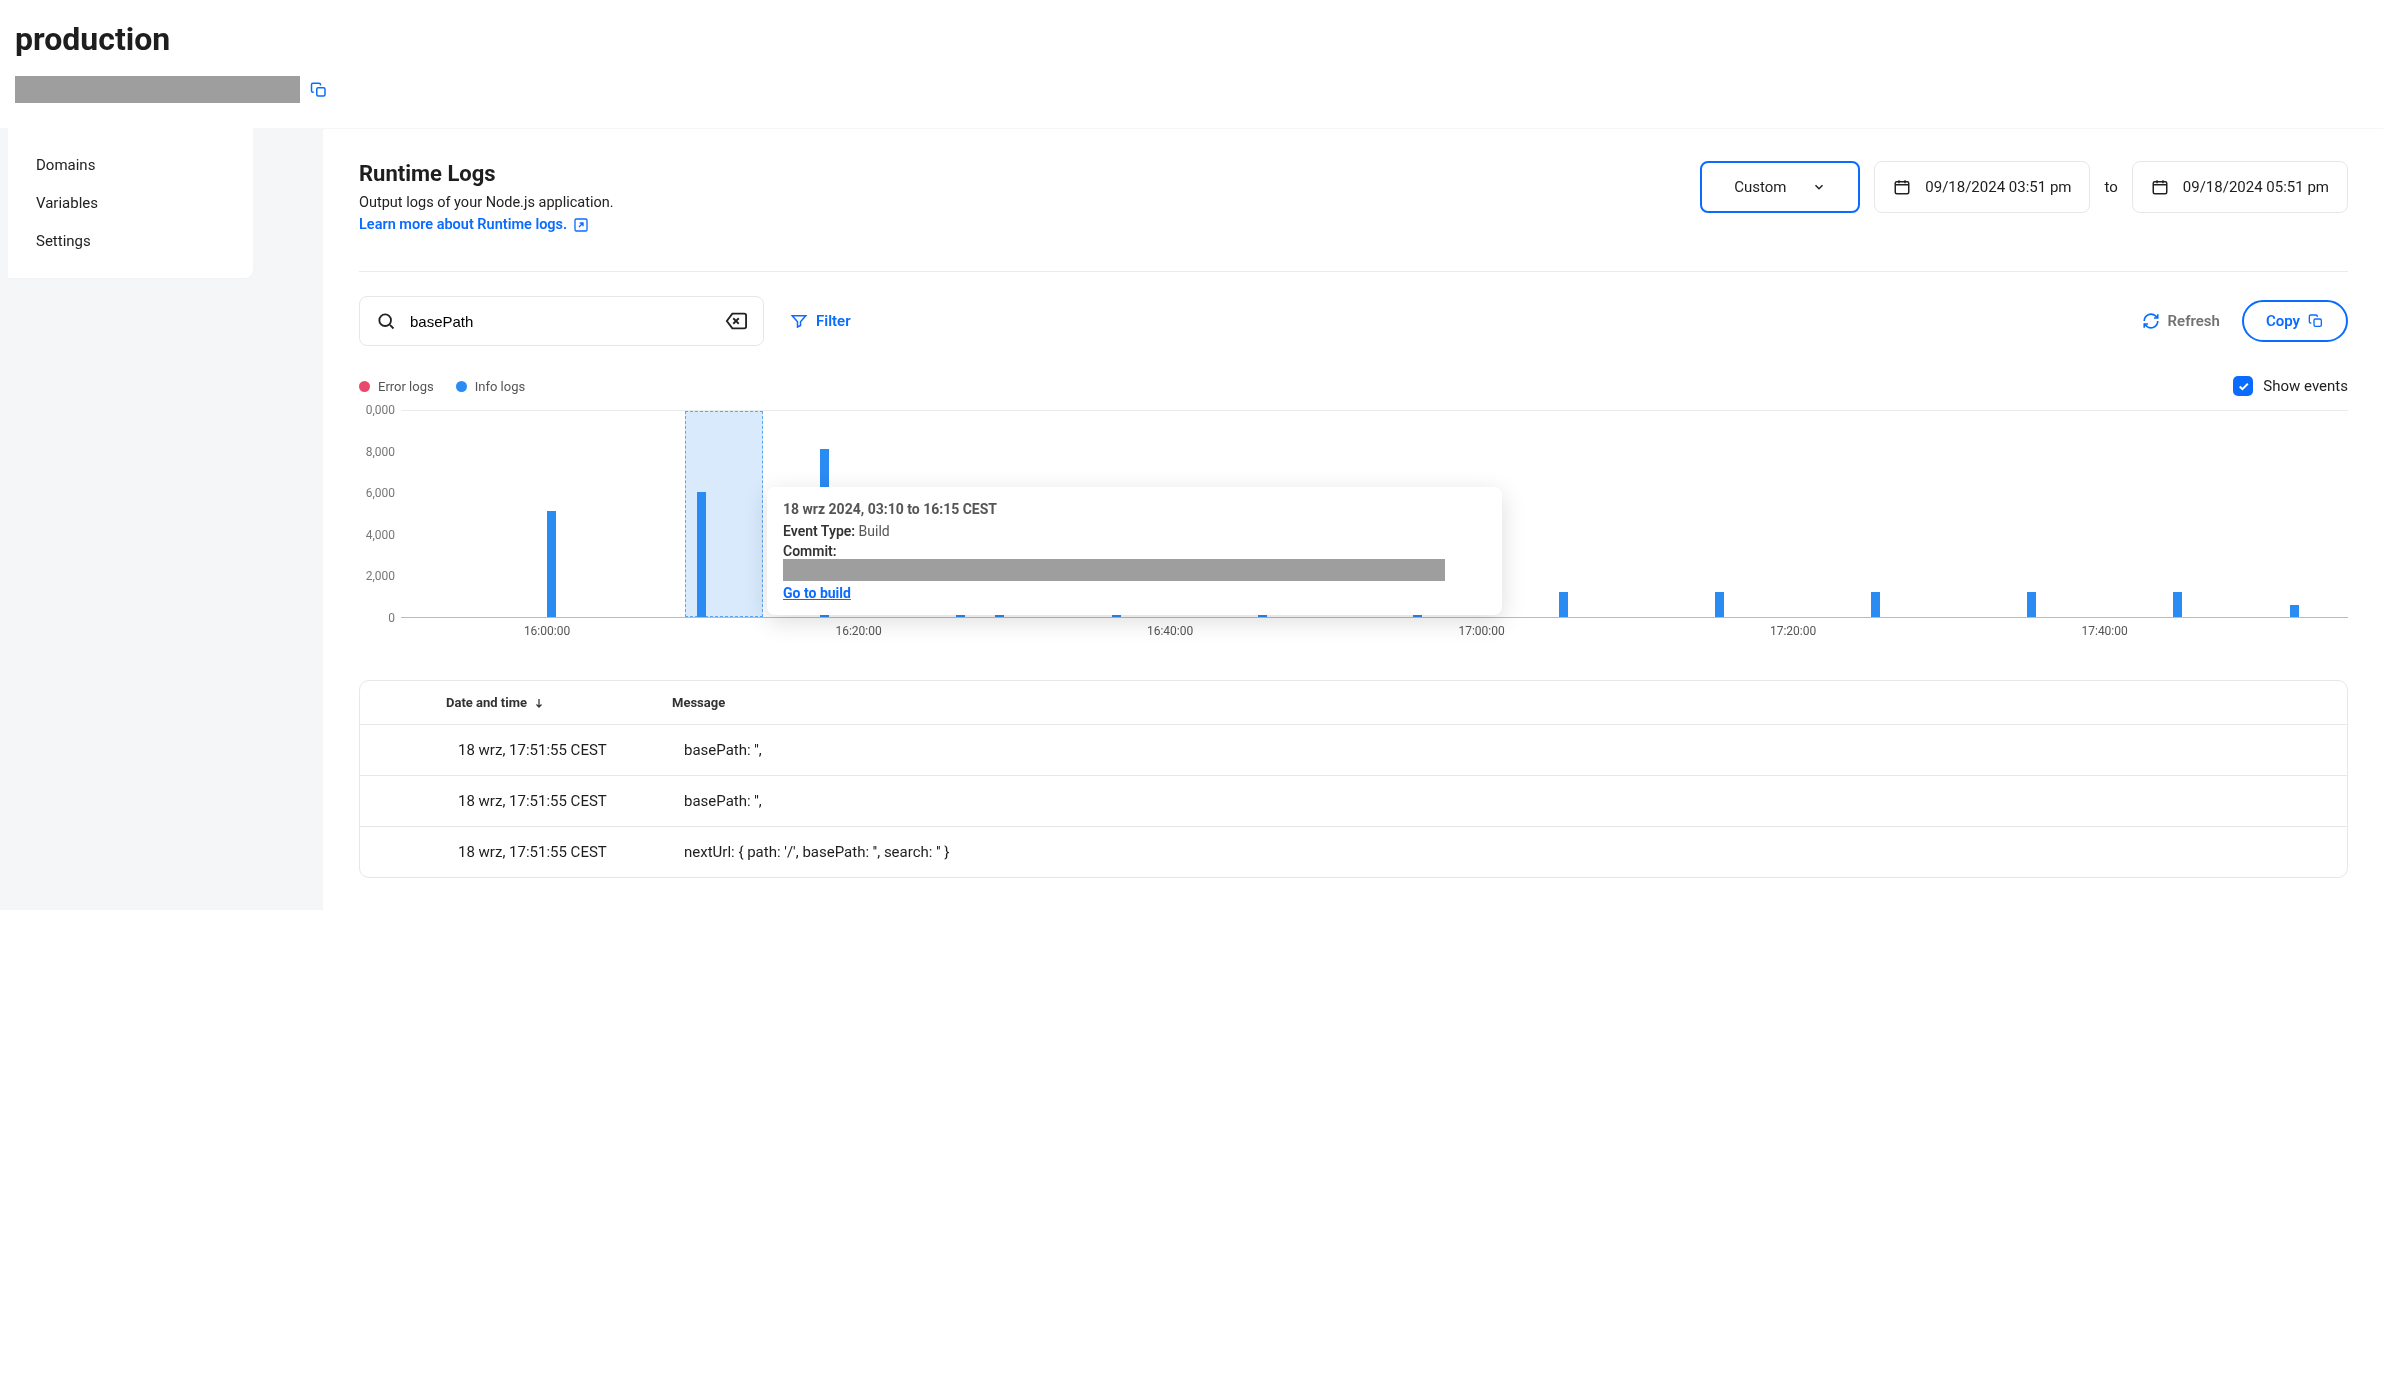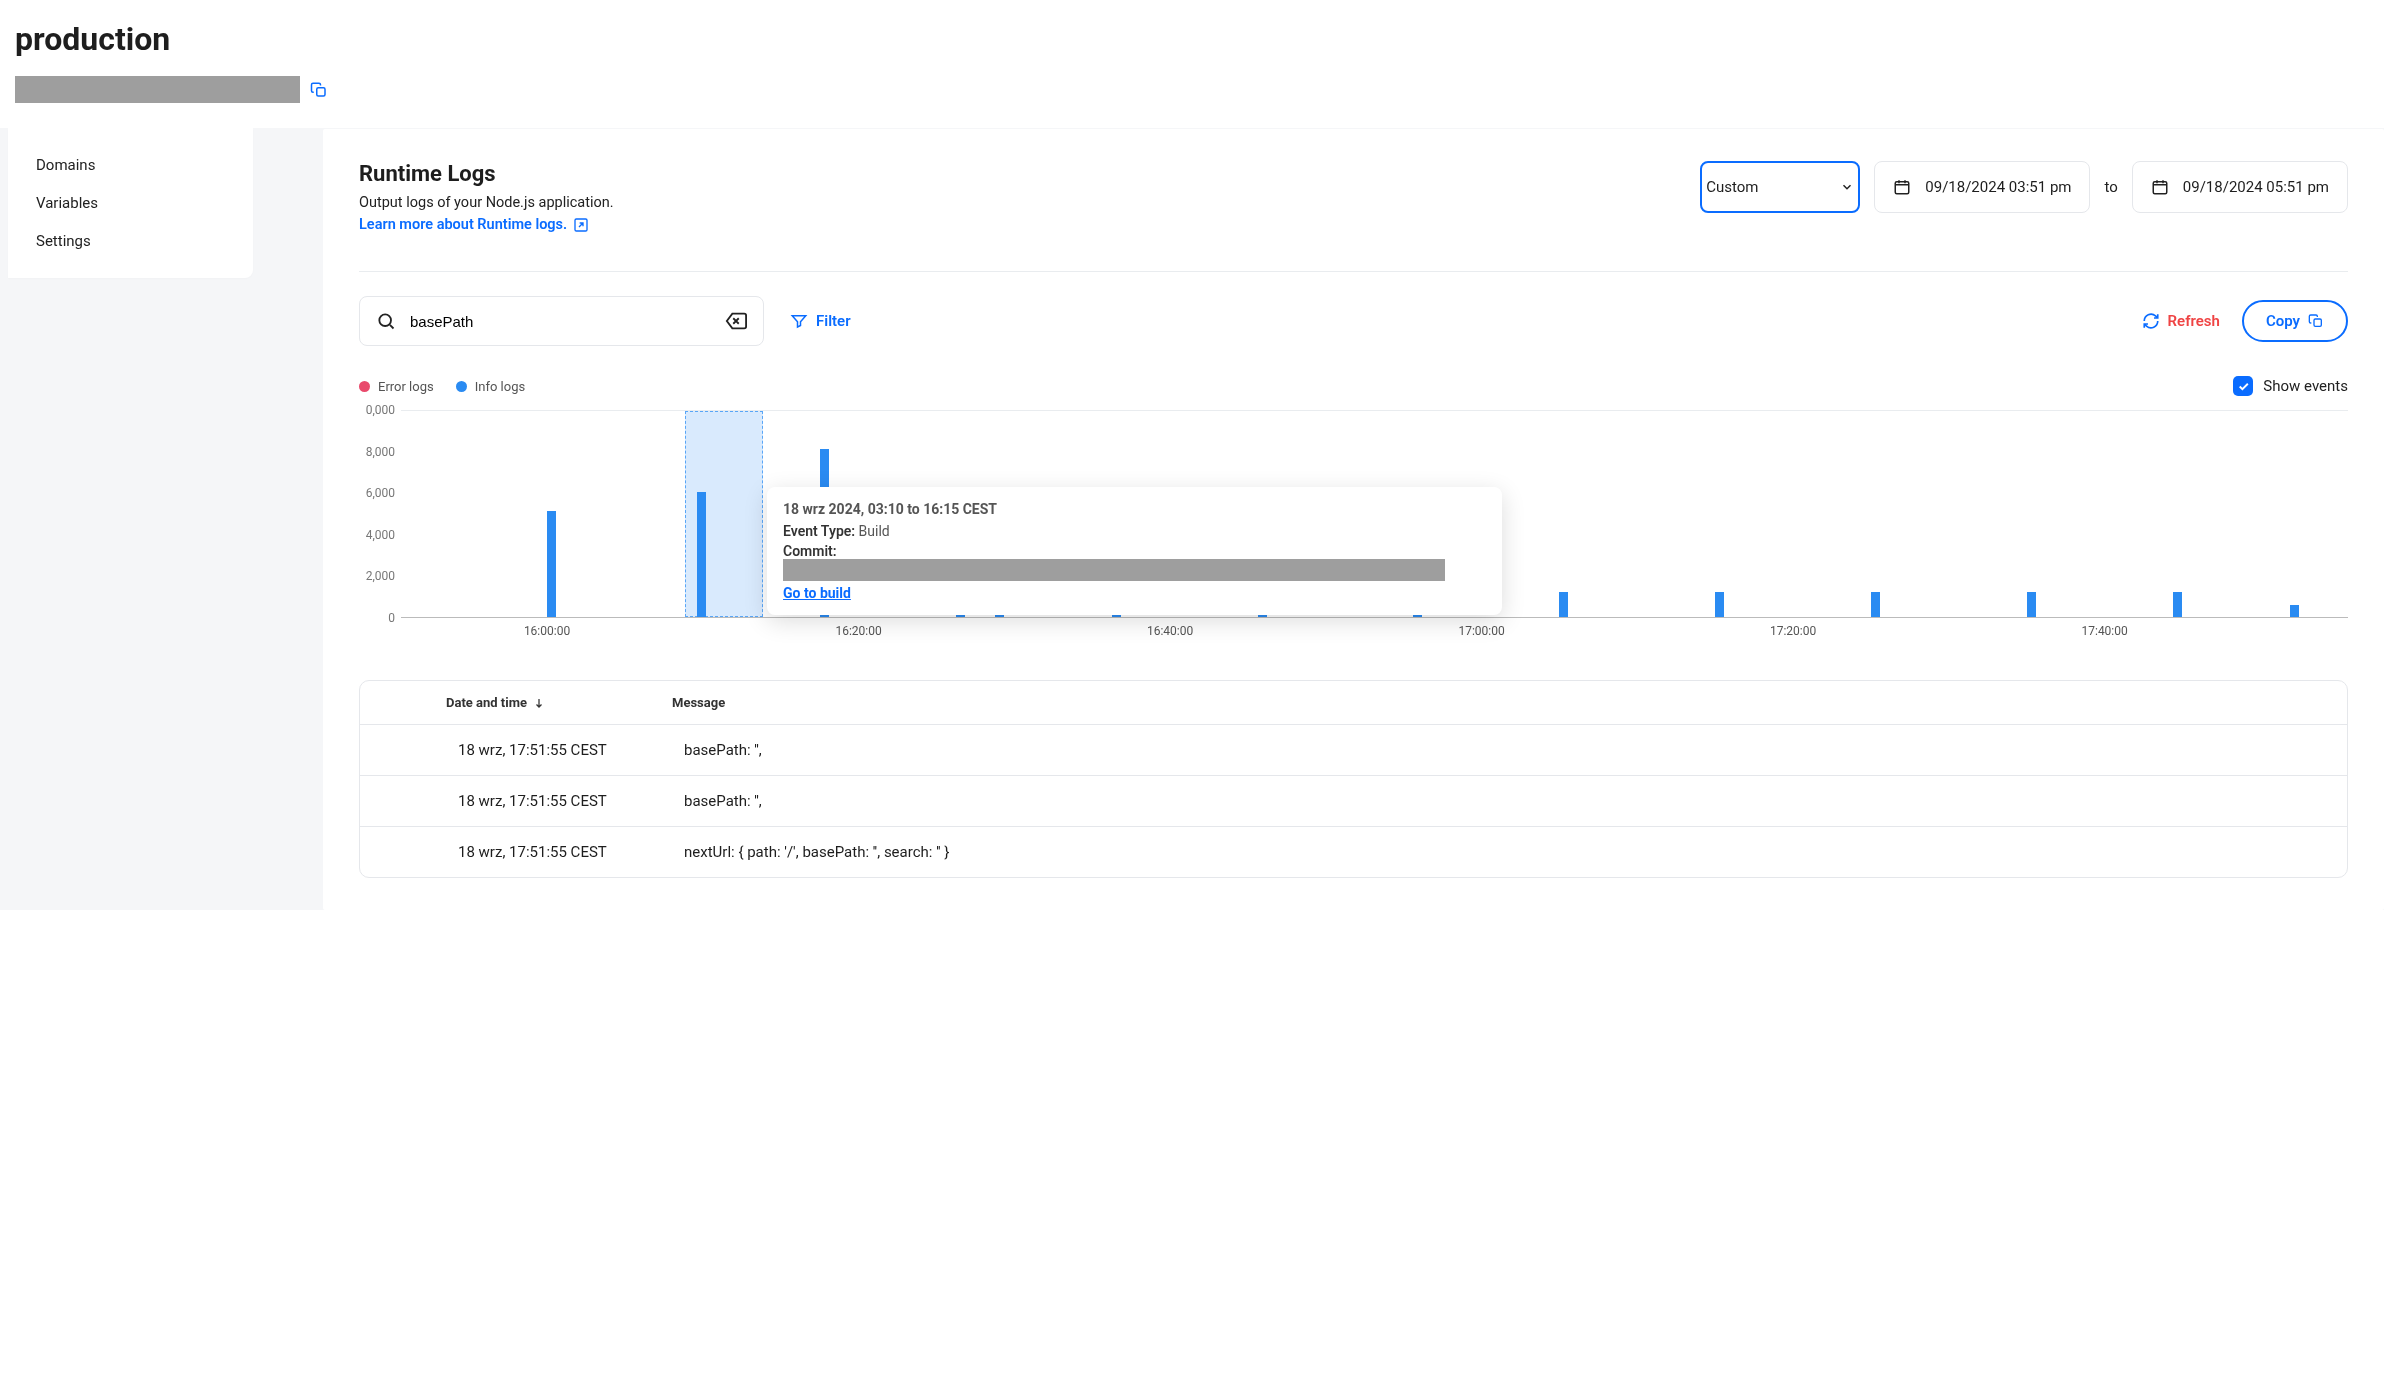--- a/index.html
+++ b/index.html
@@ -12,30 +12,30 @@
 .copy-icon { width: 18px; height: 18px; color: #0a6cff; cursor: pointer; }
 .body-wrap { display: flex; background: #f5f6f8; padding-top: 0; }
 .sidebar { width: 245px; background: #fff; border-radius: 0 0 8px 0; margin: 0 0 0 8px; padding: 18px 0 18px 0; box-shadow: 0 1px 2px rgba(0,0,0,0.02); align-self: flex-start; }
 .sidebar-item { padding: 10px 28px; font-size: 15px; color: #222; cursor: pointer; }
 .main { flex: 1; background: #fff; margin: 1px 0 0 70px; border-radius: 2px; padding: 32px 36px; }
 .main-top-row { display: flex; justify-content: space-between; align-items: flex-start; }
 .main-title { font-size: 22px; font-weight: 700; margin-bottom: 8px; }
 .subtext { font-size: 14.5px; color: #222; margin-bottom: 3px; }
 .learn-link { font-size: 14.5px; color: #0a6cff; font-weight: 600; display: inline-flex; align-items: center; gap: 6px; cursor: pointer; }
 .date-controls { display: flex; align-items: center; gap: 14px; }
-.custom-select { width: 160px; height: 52px; border: 2px solid #0a6cff; border-radius: 8px; display: flex; align-items: center; justify-content: space-between; padding: 0 4px; cursor: pointer; font-size: 15px; }
+.custom-select { width: 160px; height: 52px; border: 2px solid #0a6cff; border-radius: 8px; display: flex; align-items: center; justify-content: space-between; padding: 0 32px; cursor: pointer; font-size: 15px; }
 .date-box { height: 52px; border: 1px solid #e5e7eb; border-radius: 8px; display: flex; align-items: center; padding: 0 18px; gap: 14px; font-size: 15px; cursor: pointer; }
 .to-label { font-size: 15px; color: #222; }
 .toolbar { display: flex; align-items: center; margin-top: 38px; padding-top: 24px; border-top: 1px solid #e9ecef; }
 .search-box { width: 405px; height: 50px; border: 1px solid #e5e7eb; border-radius: 8px; display: flex; align-items: center; padding: 0 16px; gap: 14px; }
 .search-input { flex: 1; border: none; outline: none; font-size: 15px; }
 .clear-search { width: 22px; height: 22px; cursor: pointer; }
 .filter-btn { display: inline-flex; align-items: flex-end; gap: 8px; color: #0a6cff; font-weight: 600; font-size: 15px; margin-left: 26px; cursor: pointer; }
 .spacer { flex: 1; }
-.refresh-btn { display: inline-flex; align-items: center; gap: 8px; color: #ef4444; font-weight: 600; font-size: 15px; margin-right: 22px; cursor: pointer; }
+.refresh-btn { display: inline-flex; align-items: center; gap: 8px; color: #737373; font-weight: 600; font-size: 15px; margin-right: 22px; cursor: pointer; }
 .copy-btn { display: inline-flex; align-items: center; gap: 8px; color: #0a6cff; font-weight: 600; font-size: 15px; border: 2px solid #0a6cff; border-radius: 999px; padding: 10px 22px; cursor: pointer; }
 .legend-row { display: flex; align-items: center; margin-top: 30px; }
 .legend-item { display: inline-flex; align-items: center; gap: 8px; margin-right: 22px; font-size: 13px; color: #555; }
 .legend-dot { width: 11px; height: 11px; border-radius: 50%; }
 .dot-error { background: #e94a6c; }
 .dot-info { background: #2a8bf2; }
 .show-events { display: inline-flex; align-items: center; gap: 10px; font-size: 15px; color: #222; }
 .checkbox { width: 20px; height: 20px; border-radius: 5px; background: #0a6cff; display: flex; align-items: center; justify-content: center; }
 .chart-area { position: relative; margin-top: 14px; height: 236px; }
 .y-axis { position: absolute; left: 0; top: 0; width: 42px; height: 208px; }

